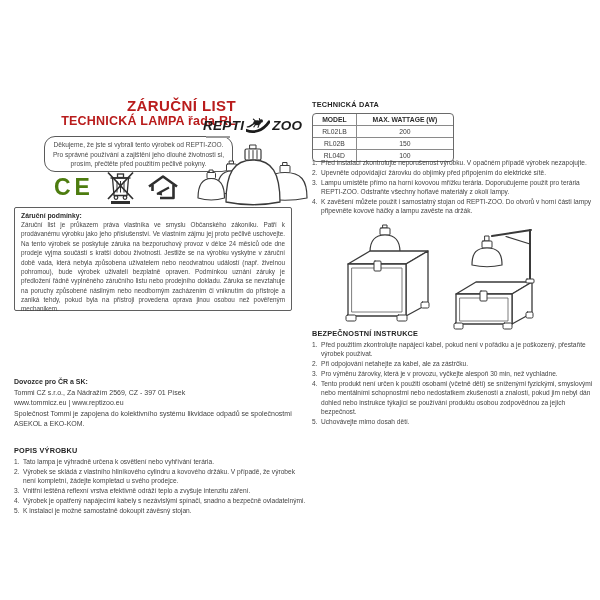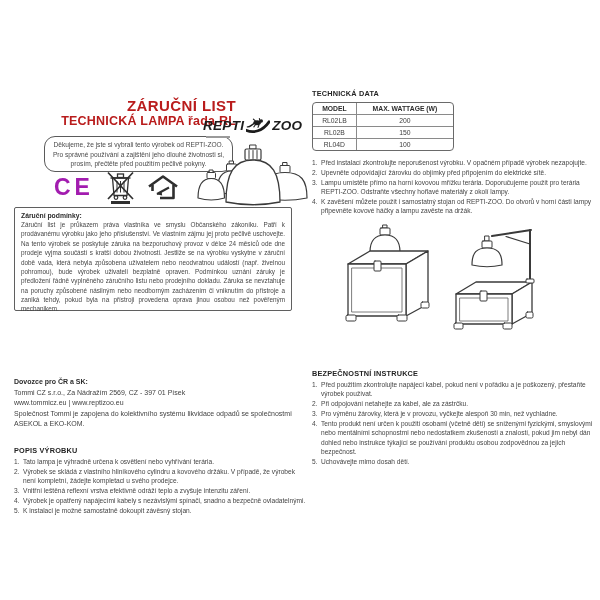--- a/index.html
+++ b/index.html
@@ -18,21 +18,21 @@
   
   .bubble{
     left:44px;top:136px;width:189px;height:36px;
     border:1px solid #5a5a5a;border-radius:11px;
     padding:3px 7px;box-sizing:border-box;
     font-size:6.6px;line-height:1.45;text-align:center;color:#4a4a4a;
   }
 
   
   .symbols{left:54px;top:172px;display:flex;align-items:center;gap:13px;height:30px;}
-  .ce{font-size:23px;font-weight:bold;letter-spacing:4px;color:#a21caf;line-height:1;}
+  .ce{font-size:23px;font-weight:bold;letter-spacing:4px;color:#4d7c0f;line-height:1;}
 
   
   .logo{left:203px;top:116px;display:flex;align-items:center;gap:2px;color:#1c1c1c;}
   .logo-word{font-size:13.5px;font-weight:800;font-style:italic;letter-spacing:.3px;}
   .logo-tagline{left:206px;top:136px;width:24px;height:2px;background:#9a9a9a;}
 
   
   .warranty{
     left:14px;top:207px;width:278px;height:104px;border:1px solid #5f5f5f;
     padding:4px 6px;box-sizing:border-box;border-radius:2px;
@@ -44,35 +44,35 @@
   .importer{left:14px;top:377px;width:300px;font-size:7px;line-height:1.5;color:#424242;}
   .importer .hd{font-weight:bold;color:#2c2c2c;}
 
   
   .sec-head{font-size:7.3px;font-weight:bold;color:#242424;letter-spacing:.2px;}
   ol.num{list-style:none;margin:2px 0 0 0;padding:0;counter-reset:n;font-size:6.6px;line-height:1.42;color:#454545;}
   ol.num li{counter-increment:n;position:relative;padding-left:9px;margin-bottom:.5px;}
   ol.num li::before{content:counter(n) ".";position:absolute;left:0;top:0;}
 
   .popis{left:14px;top:446px;width:292px;}
-  .tech{left:312px;top:89px;width:160px;}
+  .tech{left:312px;top:100px;width:160px;}
   .tech-table{
     margin-top:4px;border-collapse:separate;border-spacing:0;
     border:1px solid #6a6a6a;border-radius:4px;overflow:hidden;
     font-size:6.8px;color:#3c3c3c;width:142px;
   }
   .tech-table th{font-weight:bold;color:#2c2c2c;}
   .tech-table th,.tech-table td{
     border-bottom:1px solid #8a8a8a;text-align:center;padding:1.5px 4px;height:8px;
   }
   .tech-table th+th,.tech-table td+td{border-left:1px solid #8a8a8a;}
   .tech-table tr:last-child td{border-bottom:none;}
 
   .navod{left:312px;top:156px;width:284px;}
-  .safety{left:312px;top:329px;width:286px;margin-top:40px;}
+  .safety{left:312px;top:329px;width:286px;}
 
   .lamps-svg{left:196px;top:140px;}
   .terrarium-svg{left:334px;top:220px;}
 
   svg{display:block;}
   .ink{stroke:#3a3a3a;fill:#ffffff;}
 </style>
 </head>
 <body>
 

